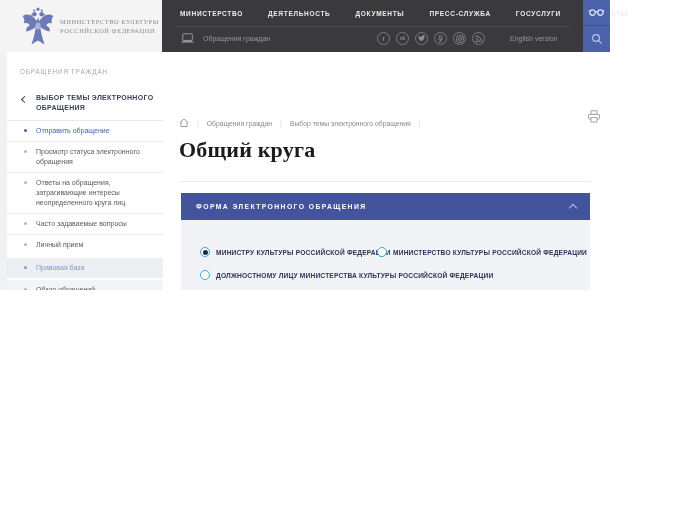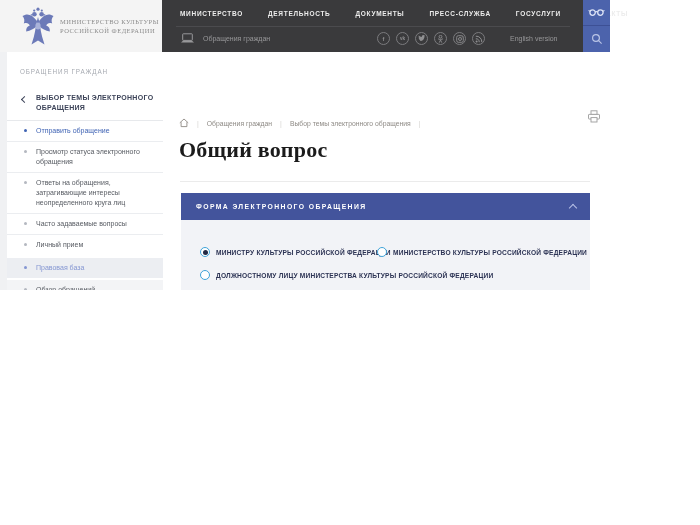--- a/index.html
+++ b/index.html
@@ -206,21 +206,21 @@
     </div>
 
     <div class="print-btn">
       <svg width="14" height="13" viewBox="0 0 14 13">
         <rect x="4" y="0.8" width="6" height="3.6" fill="#fdfdfd" stroke="#9c9c9c" stroke-width="0.9"></rect>
         <rect x="1.5" y="4.4" width="11" height="4.6" rx="0.6" fill="#fdfdfd" stroke="#9c9c9c" stroke-width="0.9"></rect>
         <rect x="4" y="7.6" width="6" height="4.4" fill="#fdfdfd" stroke="#9c9c9c" stroke-width="0.9"></rect>
       </svg>
     </div>
 
-    <h1 class="page-title">Общий вопрос</h1>
+    <h1 class="page-title">Общий круга</h1>
     <div class="main-divider"></div>
 
     <div class="form-banner">
       <span class="form-banner-label">ФОРМА ЭЛЕКТРОННОГО ОБРАЩЕНИЯ</span>
       <span class="chevron-up"></span>
     </div>
 
     <div class="form-body">
       <div class="radio-group rg1">
         <span class="radio checked"></span>

